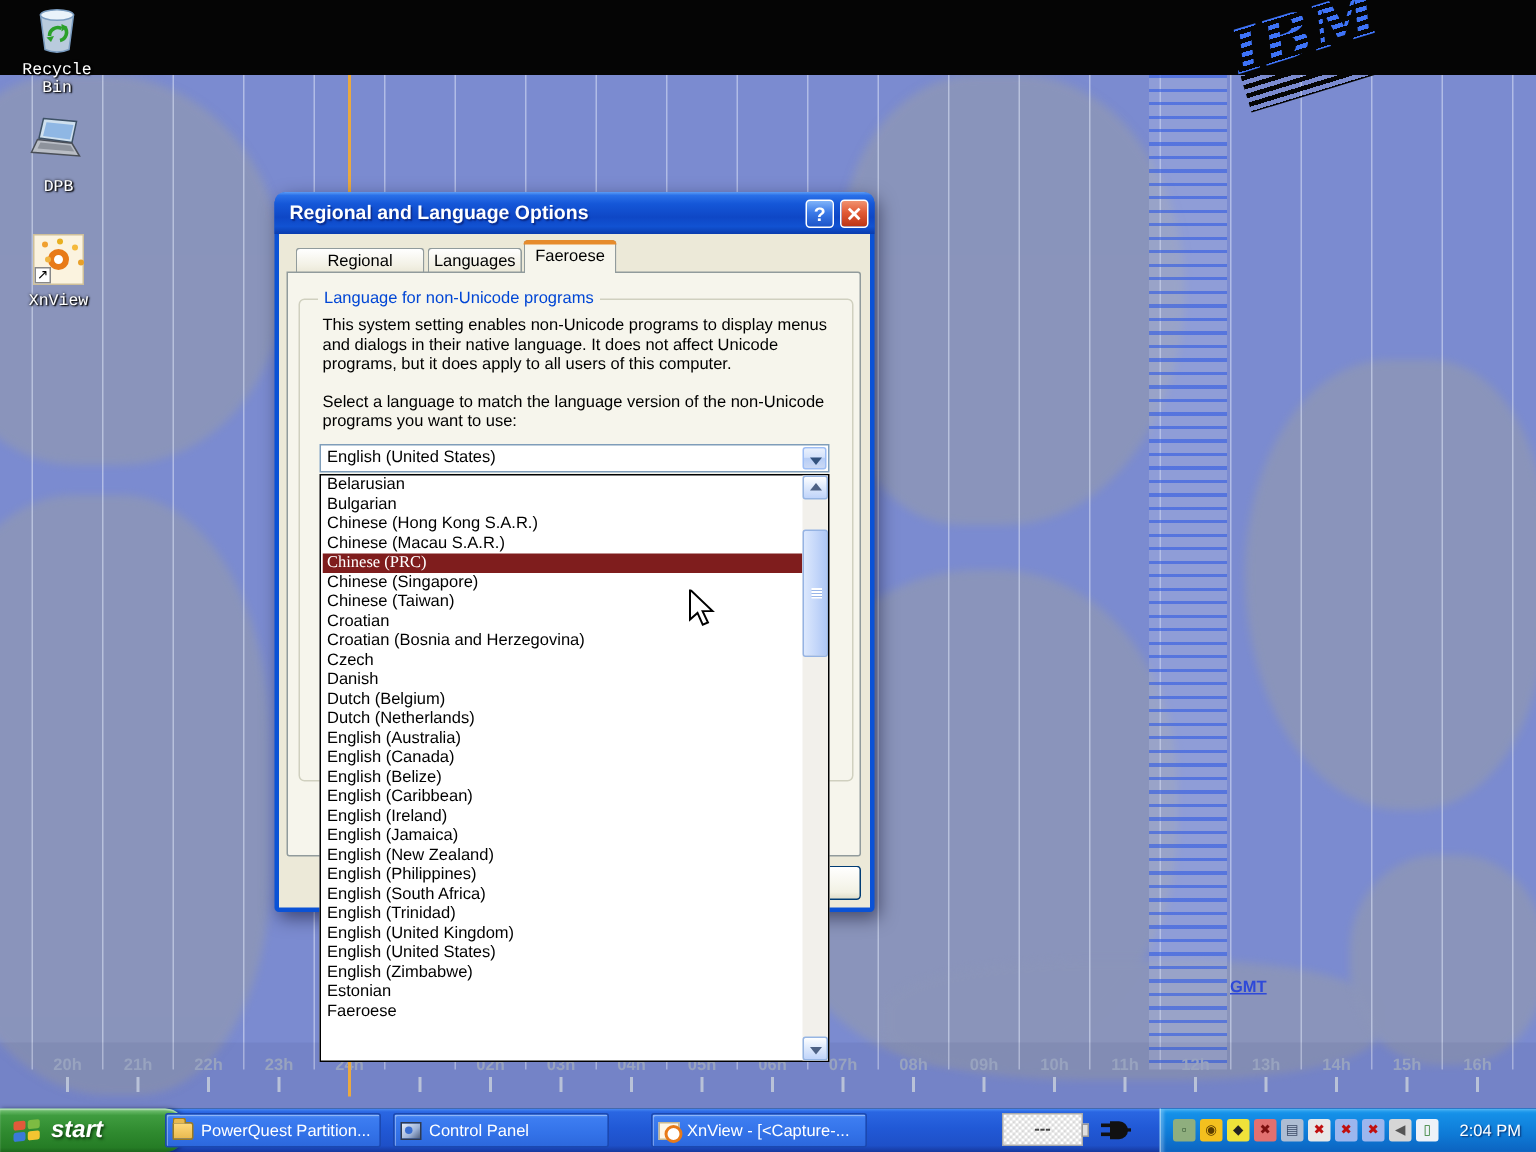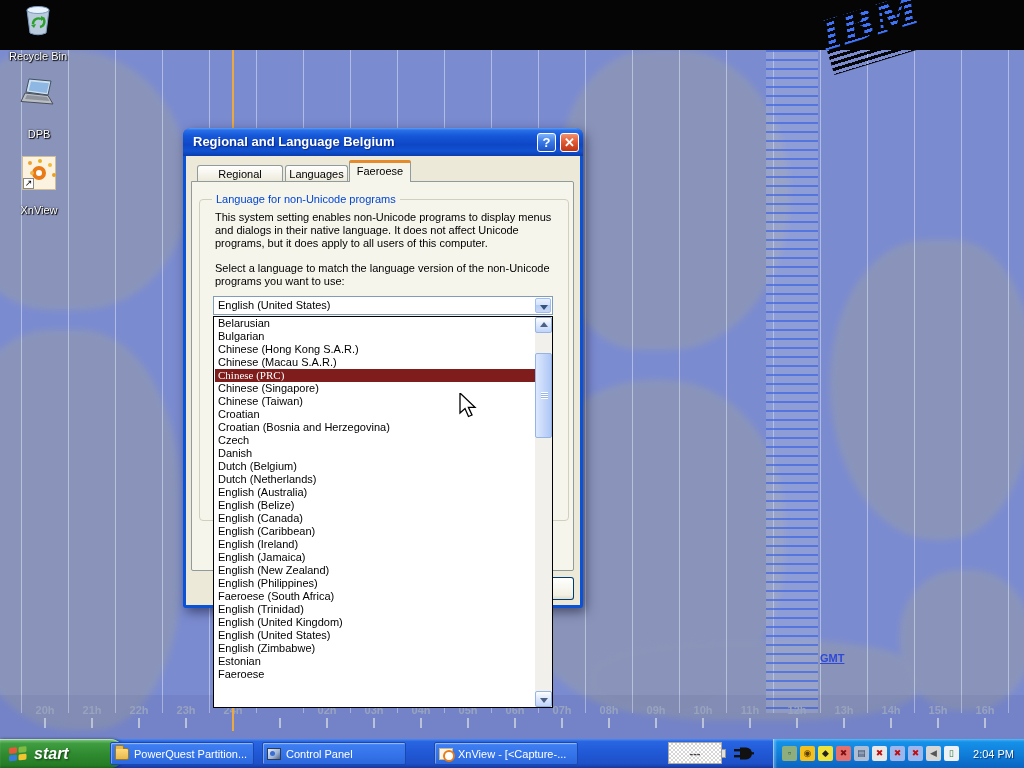--- a/index.html
+++ b/index.html
@@ -26,21 +26,21 @@
   #tz-row .tz{position:absolute;top:654px;width:40px;text-align:center;
     font-size:11px;font-weight:bold;color:#98A3BF;}
   #tz-row .tick{position:absolute;top:668px;width:2px;height:10px;background:#B9C2D8;}
   #gmt-label{position:absolute;left:820px;top:602px;font-size:11px;font-weight:bold;
     color:#2e49d8;text-decoration:underline;}
   #bottom-shade{position:absolute;left:0;top:645px;width:1024px;height:44px;
     background:rgba(10,20,60,.06);}
 
   
   .dicon{position:absolute;width:60px;text-align:center;color:#fff;font-size:11px;}
-  .dicon .lbl{display:block;margin-top:12px;text-shadow:1px 1px 1px #000,0 0 2px #000;}
+  .dicon .lbl{display:block;margin-top:2px;text-shadow:1px 1px 1px #000,0 0 2px #000;font-family:Liberation Mono, monospace;}
   .dicon .img{display:inline-block;}
   #icon-recycle{left:8px;top:2px;}
   #icon-dpb{left:9px;top:76px;}
   #icon-xnview{left:9px;top:156px;}
   #xn-img{position:relative;width:34px;height:34px;background:#fbf3df;
     border:1px solid #cfc09a;display:inline-block;}
   #xn-img .swirl{position:absolute;left:9px;top:9px;width:14px;height:14px;border-radius:50%;
     border:4px solid #e87a18;background:#fff;}
   #xn-img .dots{position:absolute;left:5px;top:4px;width:4px;height:4px;border-radius:50%;
     background:#f0a030;box-shadow:10px -2px 0 #e8b020,20px 2px 0 #f5b93a,24px 12px 0 #e8a02a,2px 10px 0 #f0b542;}
@@ -280,21 +280,21 @@
   <div class="dicon" id="icon-xnview">
     <span class="img" id="xn-img">
       <span class="swirl"></span>
       <span class="dots"></span>
       <span class="sc-arrow">↗</span>
     </span>
     <span class="lbl">XnView</span>
   </div>
 
   <div id="dlg">
-    <div id="dlg-title">Regional and Language Belgium</div>
+    <div id="dlg-title">Regional and Language Options</div>
     <div class="tb-btn" id="btn-help">?</div>
     <div class="tb-btn" id="btn-close">✕</div>
     <div id="dlg-client">
       <div class="tab" style="left:11px;width:86px;">Regional Options</div>
       <div class="tab" style="left:99px;width:63px;">Languages</div>
       <div class="tab active" style="left:163px;width:62px;">Faeroese</div>
       <div id="tabpanel"></div>
       <div id="groupbox">
         <span id="group-label">Language for non-Unicode programs</span>
       </div>
@@ -319,28 +319,28 @@
         <div class="li sel">Chinese (PRC)</div>
         <div class="li">Chinese (Singapore)</div>
         <div class="li">Chinese (Taiwan)</div>
         <div class="li">Croatian</div>
         <div class="li">Croatian (Bosnia and Herzegovina)</div>
         <div class="li">Czech</div>
         <div class="li">Danish</div>
         <div class="li">Dutch (Belgium)</div>
         <div class="li">Dutch (Netherlands)</div>
         <div class="li">English (Australia)</div>
+        <div class="li">English (Canada)</div>
         <div class="li">English (Belize)</div>
-        <div class="li">English (Canada)</div>
         <div class="li">English (Caribbean)</div>
         <div class="li">English (Ireland)</div>
         <div class="li">English (Jamaica)</div>
         <div class="li">English (New Zealand)</div>
         <div class="li">English (Philippines)</div>
-        <div class="li">Faeroese (South Africa)</div>
+        <div class="li">English (South Africa)</div>
         <div class="li">English (Trinidad)</div>
         <div class="li">English (United Kingdom)</div>
         <div class="li">English (United States)</div>
         <div class="li">English (Zimbabwe)</div>
         <div class="li">Estonian</div>
         <div class="li">Faeroese</div>
       </div>
     <div id="lang-sb">
       <div class="sb-btn" id="sb-up"></div>
       <div id="sb-thumb"></div>

